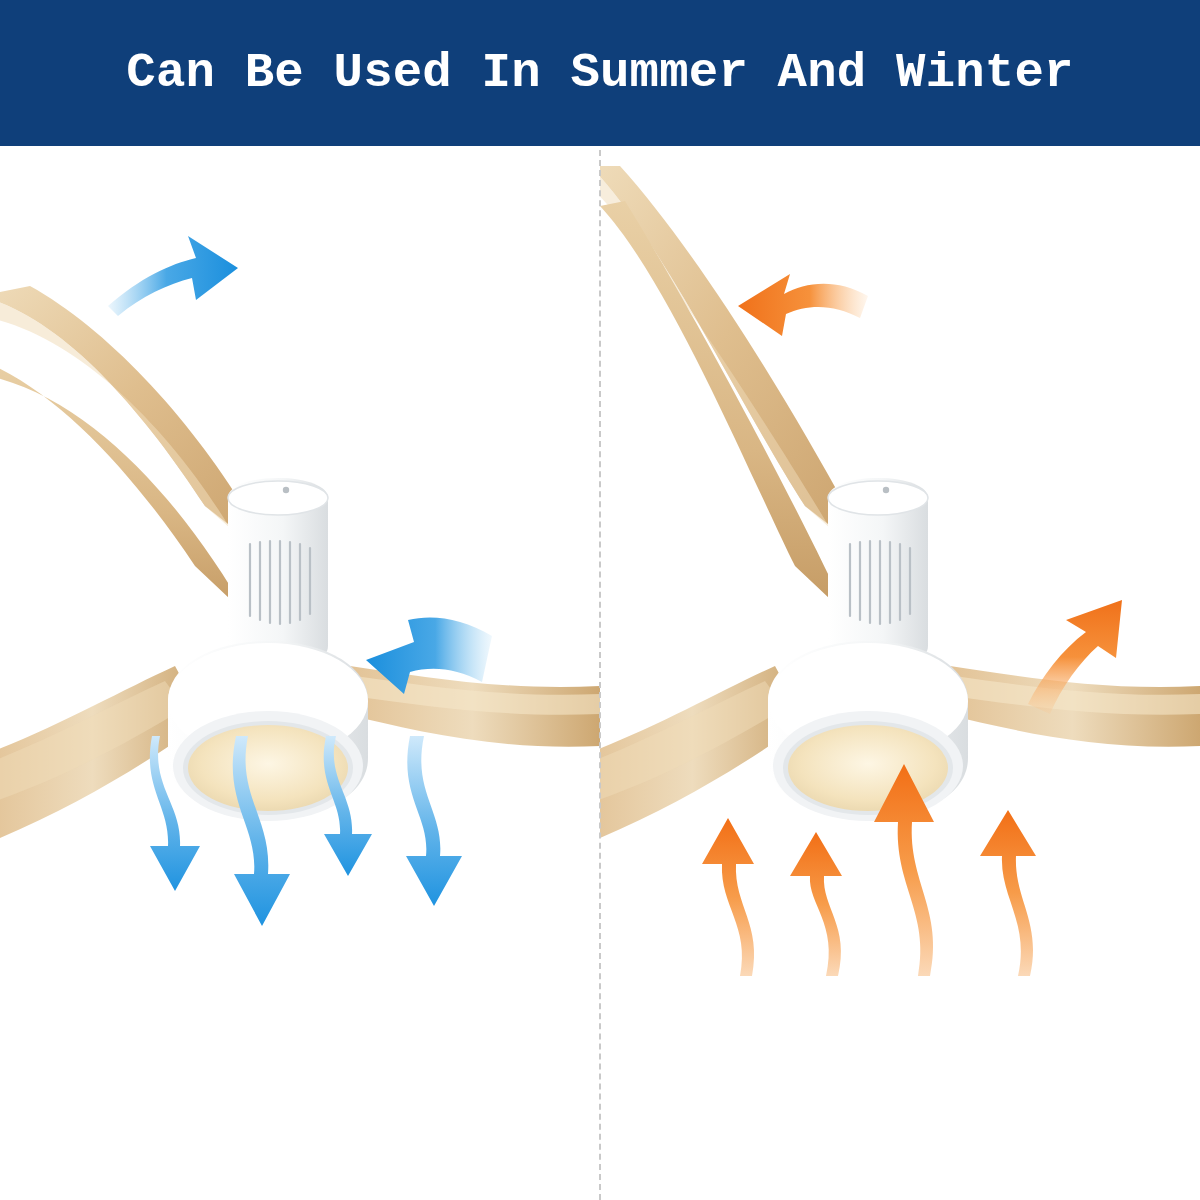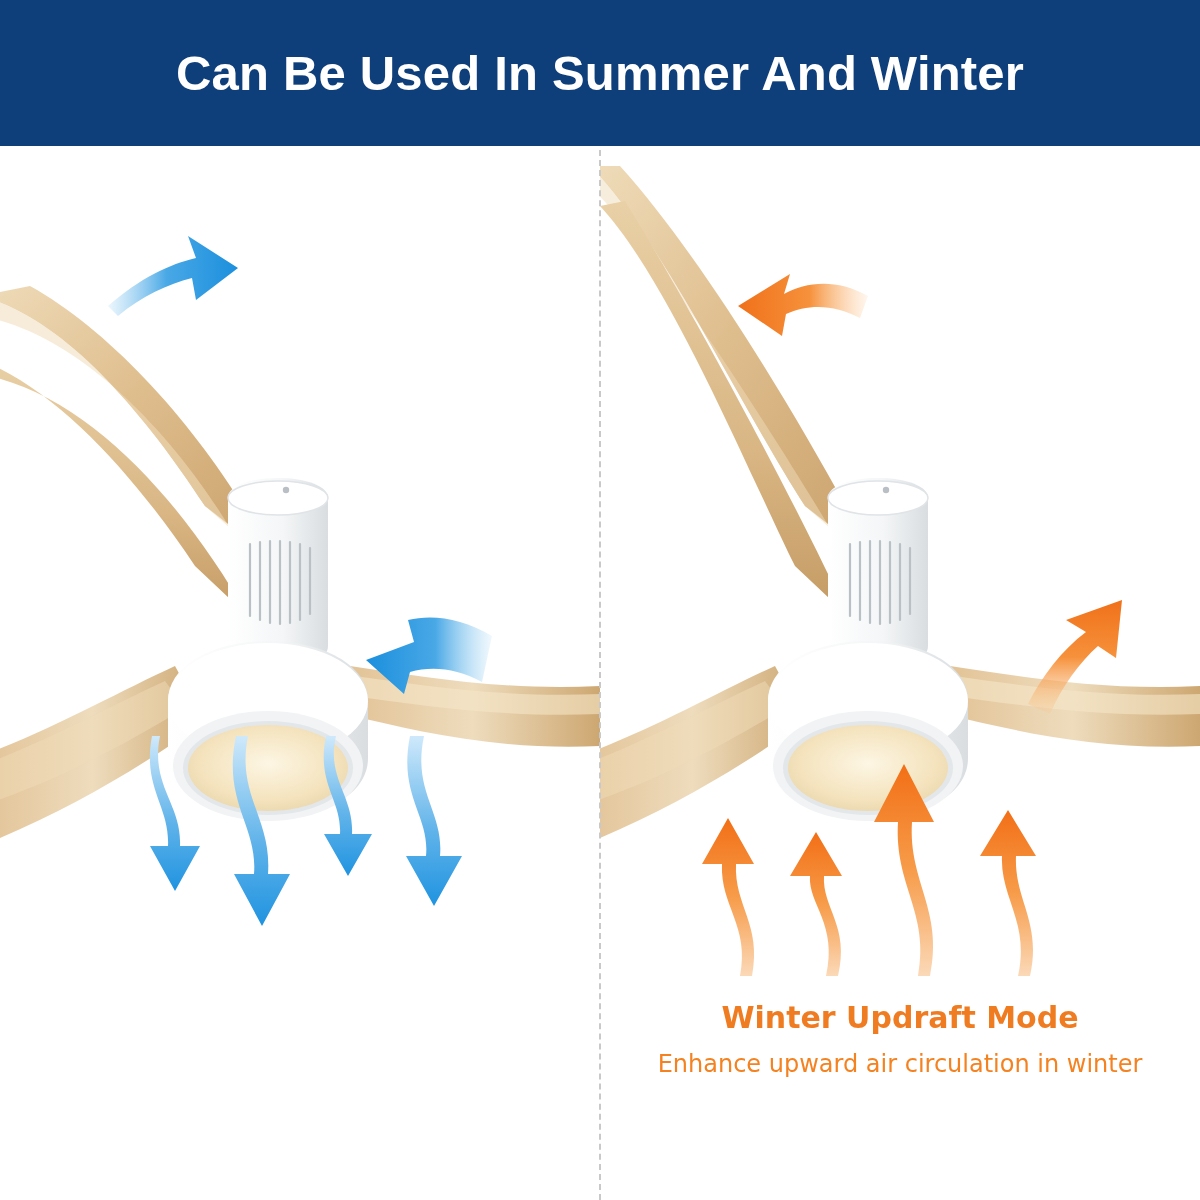--- a/index.html
+++ b/index.html
@@ -31,21 +31,21 @@
     display: flex;
     align-items: center;
     justify-content: center;
   }
   .header-title {
     color: #ffffff;
     font-size: 49px;
     font-weight: bold;
     letter-spacing: 0.2px;
     text-align: right;
-    font-family: Liberation Sans, sans-serif;
+    font-family: Liberation Mono, monospace;
     white-space: nowrap;
   }
 
   
   .panels {
     position: absolute;
     left: 0; top: 146px;
     width: 1200px;
     height: 1054px;
     display: flex;
@@ -302,24 +302,20 @@
           </defs>
           <g fill="url(#orangeFlow)">
             <path d="M140,250 C150,200 120,180 122,138 L102,138 L128,92 L154,138 L136,138 C134,180 162,198 152,250 Z"></path>
             <path d="M226,250 C238,198 208,178 210,150 L190,150 L216,106 L242,150 L224,150 C222,182 250,200 238,250 Z"></path>
             <path d="M318,250 C330,186 294,160 298,96 L274,96 L304,38 L334,96 L312,96 C308,156 344,184 330,250 Z"></path>
             <path d="M418,250 C430,196 400,172 402,130 L380,130 L408,84 L436,130 L416,130 C414,174 442,196 430,250 Z"></path>
           </g>
         </svg>
       </div>
 
-      <div class="caption caption-block">
-        <div class="caption-title">Winter Updraft Mode</div>
-        <div class="caption-sub">Enhance upward air circulation in winter</div>
-      </div>
     </div>
 
   </div>
 
   <div class="divider"></div>
 
   <svg style="position:absolute;left:0;top:0;width:1200px;height:1200px;pointer-events:none;" viewBox="0 0 1200 1200" xmlns="http://www.w3.org/2000/svg">
     <defs>
       <linearGradient id="blueArr" x1="0" y1="0" x2="1" y2="0">
         <stop offset="0%" stop-color="#7fc4ef" stop-opacity="0.15"></stop>

